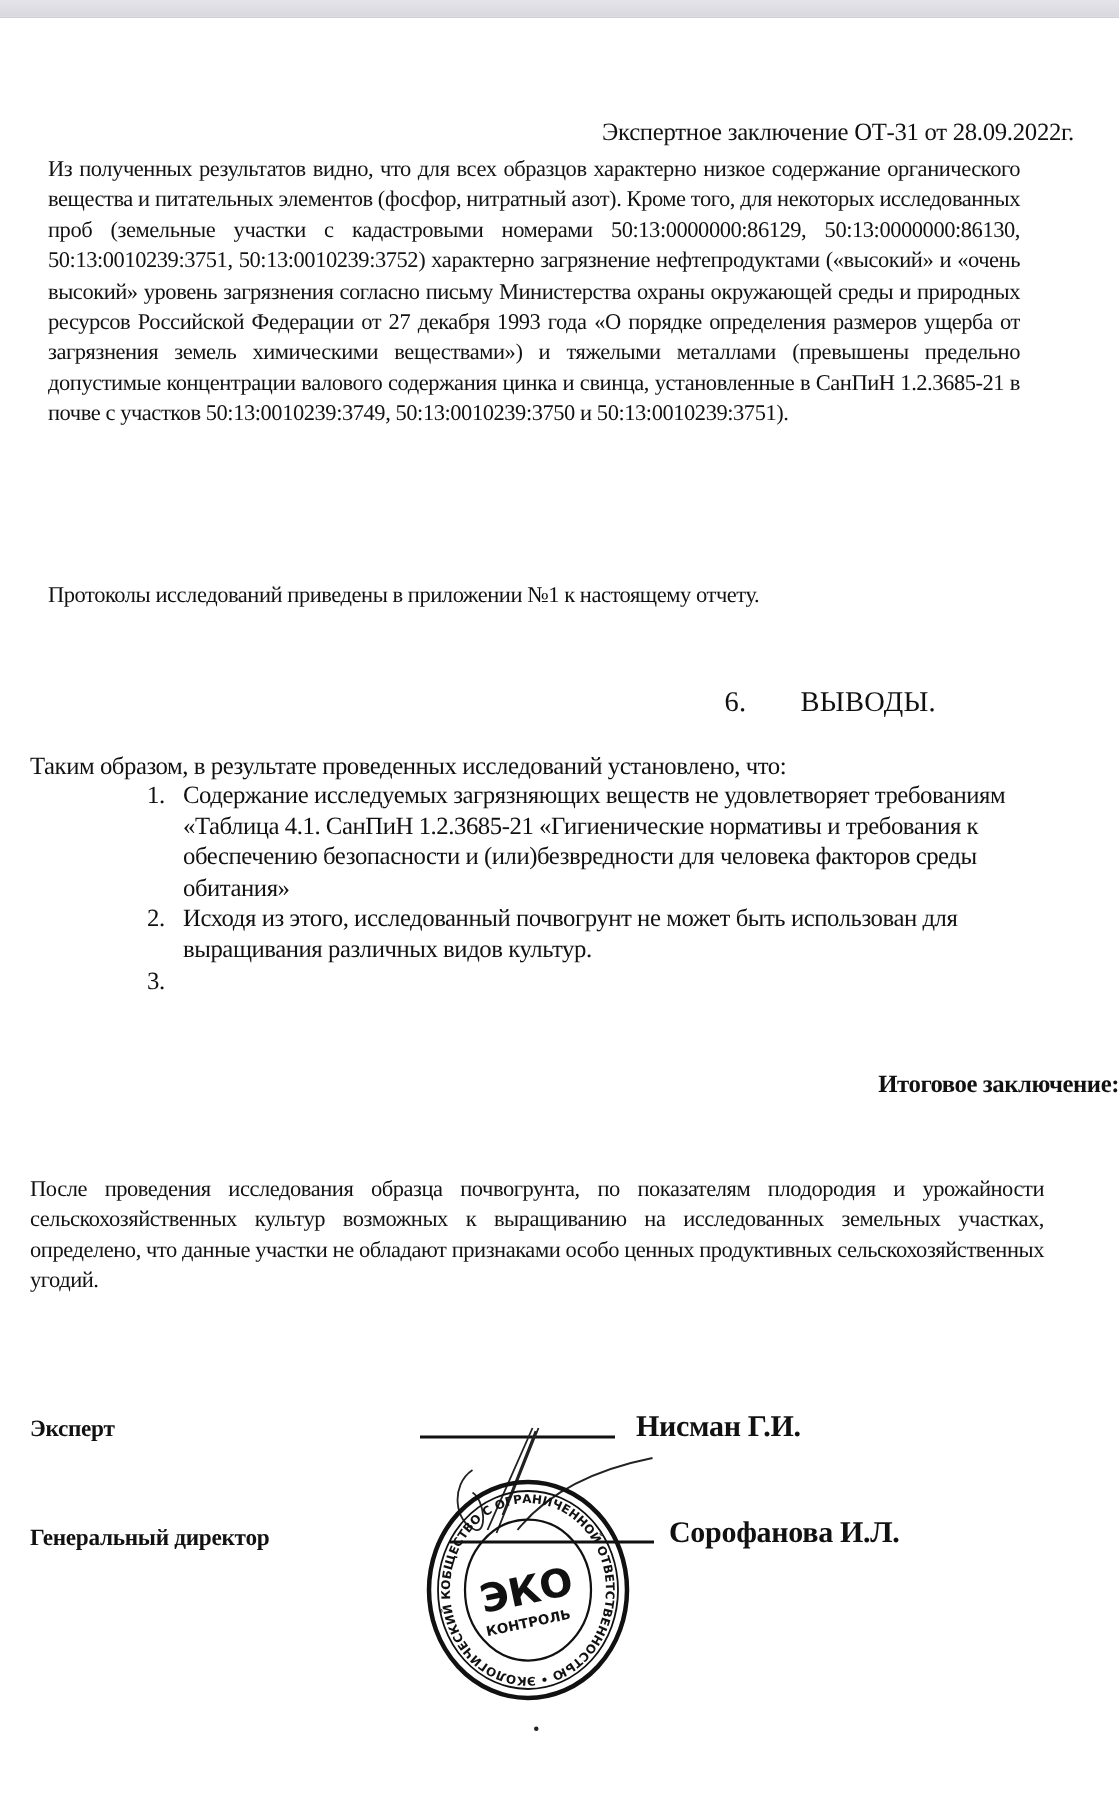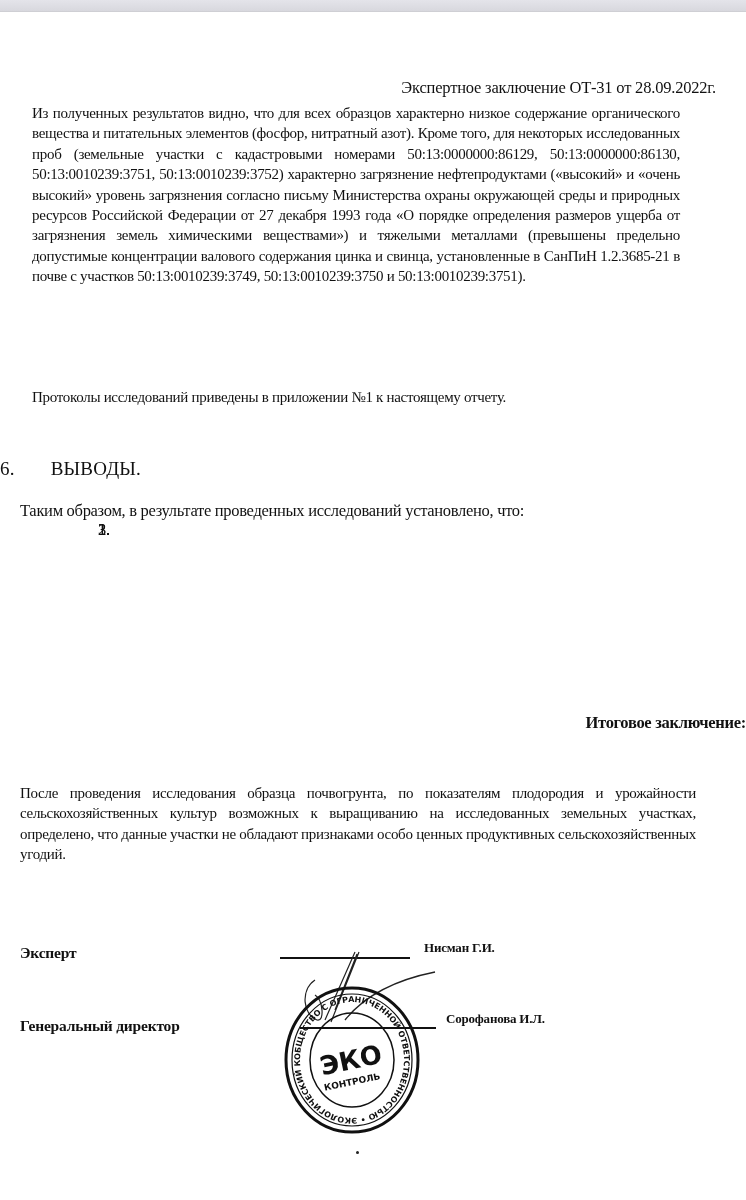--- a/index.html
+++ b/index.html
@@ -18,21 +18,21 @@
     font-size: 16.5px; letter-spacing: -0.2px;
   }
   .para {
     position: absolute; left: 32px; width: 648px;
     font-size: 15px; line-height: 20.4px; text-align: justify;
     letter-spacing: -0.3px;
   }
   .p1 { top: 103px; }
   .p2 { top: 339px; margin-top: 48px; }
   .section-title {
-    position: absolute; left: 0; top: 458px; width: 624px; text-align: left;
+    position: absolute; left: 0; top: 458px; width: 624px; text-align: right;
     font-size: 19px; letter-spacing: 0.2px;
   }
   .section-title .num { display: inline-block; margin-right: 36px; }
   .intro {
     position: absolute; left: 20px; top: 501px; font-size: 16.5px; letter-spacing: -0.3px;
   }
   .conclusions {
     position: absolute; left: 98px; top: 520px; width: 600px;
     margin: 0; padding: 0; list-style: none;
     font-size: 16.5px; line-height: 20.6px; letter-spacing: -0.3px;
@@ -42,21 +42,21 @@
   .final-title {
     position: absolute; left: 0; top: 713px; width: 746px; text-align: right;
     font-size: 16.5px; font-weight: bold; letter-spacing: -0.3px;
   }
   .p3 { top: 748px; left: 20px; width: 676px; margin-top: 35px; }
   .sig-label {
     position: absolute; font-size: 15.5px; font-weight: bold; letter-spacing: -0.2px; text-align: center;
   }
   .sig-expert { left: 20px; top: 944px; }
   .sig-director { left: 20px; top: 1017px; }
-  .sig-name { position: absolute; font-size: 13px; font-weight: bold; letter-spacing: -0.2px; }
+  .sig-name { position: absolute; font-size: 20px; font-weight: bold; letter-spacing: -0.2px; }
   .name-expert { left: 424px; top: 940px; }
   .name-director { left: 446px; top: 1011px; }
   .sig-line { position: absolute; height: 1.5px; background: #111; }
   .line-expert { left: 280px; top: 957px; width: 130px; }
   .line-director { left: 300px; top: 1027px; width: 136px; }
   .stamp { position: absolute; left: 282px; top: 985px; }
   .scribble { position: absolute; left: 285px; top: 950px; }
   .dot { position: absolute; left: 356px; top: 1151px; width: 3px; height: 3px; background: #222; border-radius: 50%; }
 </style>
 </head>
@@ -69,22 +69,22 @@
 <div class="para p1">Из полученных результатов видно, что для всех образцов характерно низкое содержание органического вещества и питательных элементов (фосфор, нитратный азот). Кроме того, для некоторых исследованных проб (земельные участки с кадастровыми номерами 50:13:0000000:86129, 50:13:0000000:86130, 50:13:0010239:3751, 50:13:0010239:3752) характерно загрязнение нефтепродуктами («высокий» и «очень высокий» уровень загрязнения согласно письму Министерства охраны окружающей среды и природных ресурсов Российской Федерации от 27 декабря 1993 года «О порядке определения размеров ущерба от загрязнения земель химическими веществами») и тяжелыми металлами (превышены предельно допустимые концентрации валового содержания цинка и свинца, установленные в СанПиН 1.2.3685-21 в почве с участков 50:13:0010239:3749, 50:13:0010239:3750 и 50:13:0010239:3751).</div>
 <div class="para p2">Протоколы исследований приведены в приложении №1 к настоящему отчету.</div>
 
 <div class="section-title">
   <span class="num">6.</span><span>ВЫВОДЫ.</span>
 </div>
 
 <div class="intro">Таким образом, в результате проведенных исследований установлено, что:</div>
 
 <ol class="conclusions">
-  <li><span class="n">1.</span></li>
-  <li><span class="n">2.</span></li>
+  <li><span class="n">1.</span><span>Содержание исследуемых загрязняющих веществ не удовлетворяет требованиям «Таблица 4.1. СанПиН 1.2.3685-21 «Гигиенические нормативы и требования к обеспечению безопасности и (или)безвредности для человека факторов среды обитания»</span></li>
+  <li><span class="n">2.</span><span>Исходя из этого, исследованный почвогрунт не может быть использован для выращивания различных видов культур.</span></li>
   <li><span class="n">3.</span></li>
 </ol>
 
 <div class="final-title">Итоговое заключение:</div>
 <div class="para p3">После проведения исследования образца почвогрунта, по показателям плодородия и урожайности сельскохозяйственных культур возможных к выращиванию на исследованных земельных участках, определено, что данные участки не обладают признаками особо ценных продуктивных сельскохозяйственных угодий.</div>
 
 <div class="sig-label sig-expert">Эксперт</div>
 <div class="sig-line line-expert"></div>
 <div class="sig-name name-expert">Нисман Г.И.</div>
 

